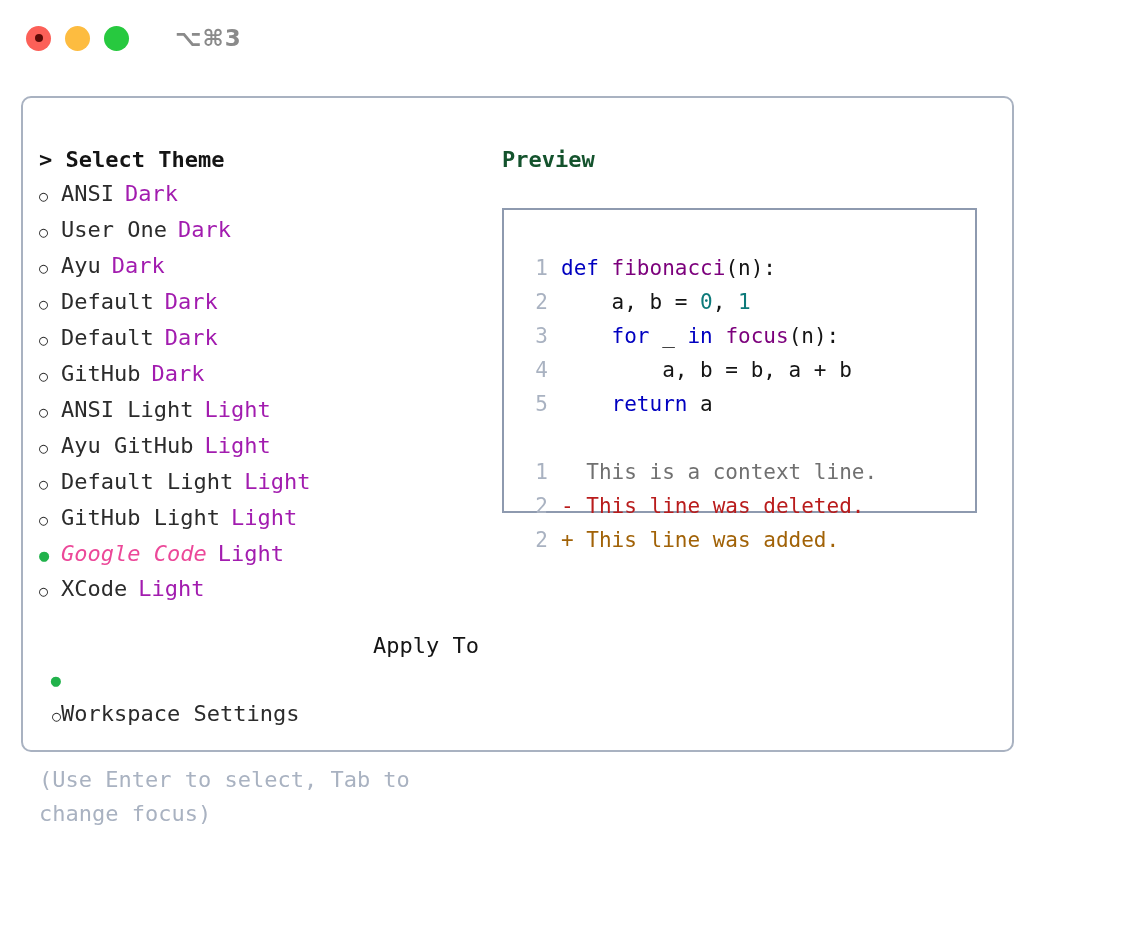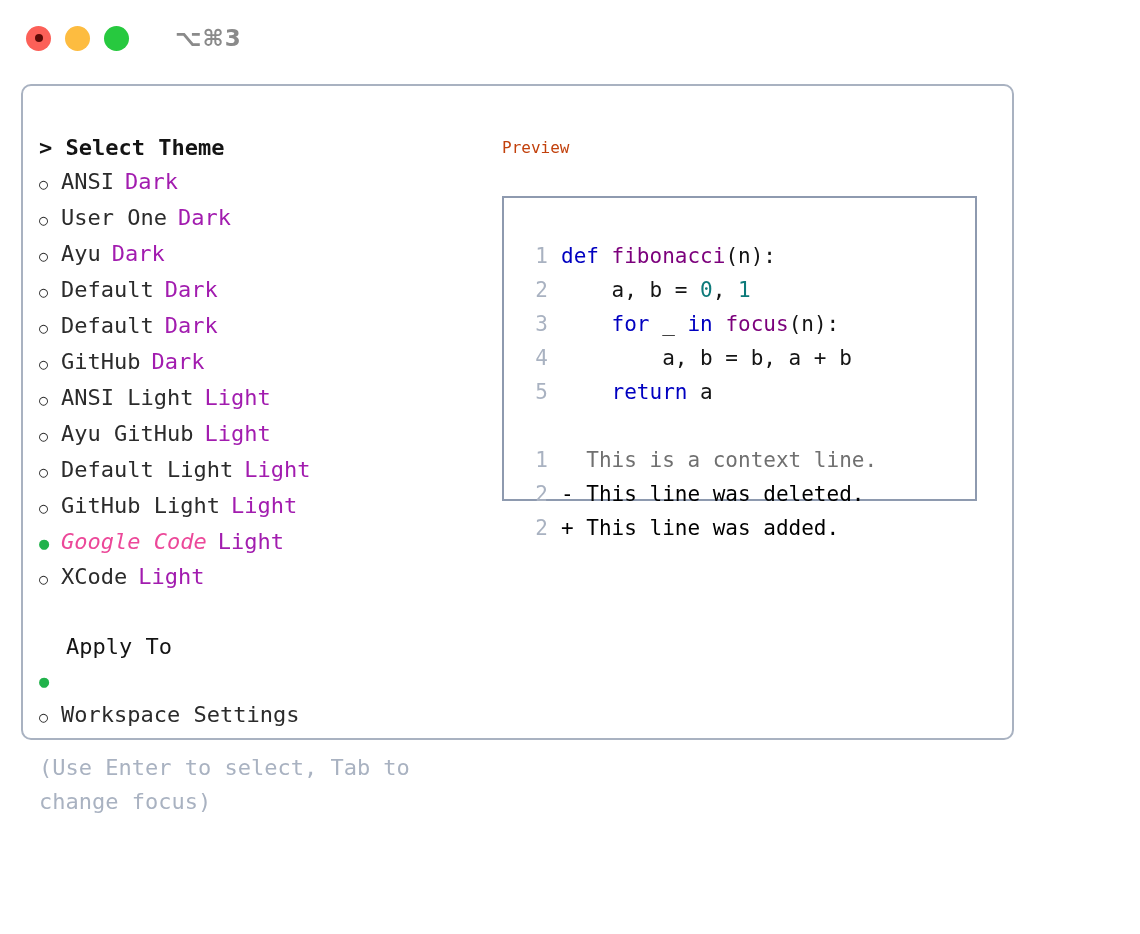--- a/index.html
+++ b/index.html
@@ -55,21 +55,21 @@
     font-size: 23px;
     font-weight: 600;
     color: #8a8a8a;
     letter-spacing: 1px;
   }
 
   
   .panel {
     position: absolute;
     left: 21px;
-    top: 84px;
+    top: 96px;
     width: 993px;
     height: 656px;
     border: 2px solid #a9b2c1;
     border-radius: 10px;
     box-sizing: border-box;
     background: #ffffff;
   }
 
   .panel-inner {
     position: relative;
@@ -112,21 +112,22 @@
   }
   .opt-marker.filled { color: #21b24b; font-size: 17px; }
   .opt-label { color: #2b2b2b; }
   .opt-row.selected .opt-label { color: #ec4899; font-style: italic; }
   .opt-tag {
     color: #a21caf;
     margin-left: 11px;
   }
 
   .subsection {
-    margin-top: 34px;
+    margin-top: 21px;
+    text-align: right;
   }
   .subsection-title {
     font-size: 22px;
     line-height: 34px;
     color: #141414;
     padding-left: 27px;
     white-space: pre;
   }
 
   .hint {
@@ -140,23 +141,23 @@
   }
 
   
   .right-col {
     position: absolute;
     left: 479px;
     top: 45px;
     width: 480px;
   }
   .preview-header {
-    font-size: 16px;
-    font-weight: normal;
-    color: #c2410c;
+    font-size: 22px;
+    font-weight: bold;
+    color: #14532d;
     line-height: 34px;
   }
   .preview-box {
     margin-top: 31px;
     width: 475px;
     height: 305px;
     border: 2px solid #8e9aaf;
     box-sizing: border-box;
     background: #ffffff;
     padding: 41px 0 0 18px;
@@ -177,22 +178,22 @@
     margin-right: 13px;
   }
   .code-blank { height: 34px; }
 
   .tok-kw   { color: #0000c0; }
   .tok-fn   { color: #7c007c; }
   .tok-num  { color: #0d7a7a; }
   .tok-plain{ color: #141414; }
 
   .diff-ctx { color: #707070; }
-  .diff-del { color: #000000; }
-  .diff-add { color: #000000; }
+  .diff-del { color: #b91c1c; }
+  .diff-add { color: #a16207; }
 </style>
 </head>
 <body>
 
 <div class="window">
 
   <div class="titlebar">
     <div class="lights">
       <div class="light red">
         <div class="rec-dot"></div>

